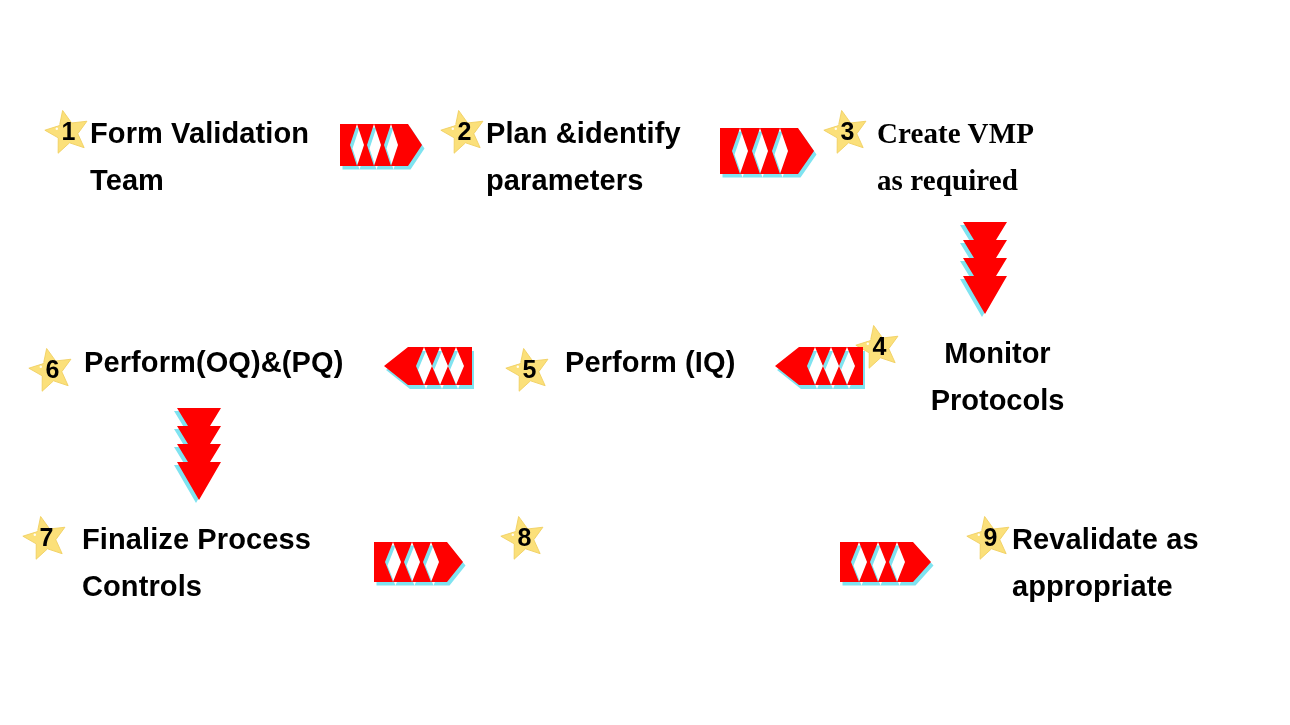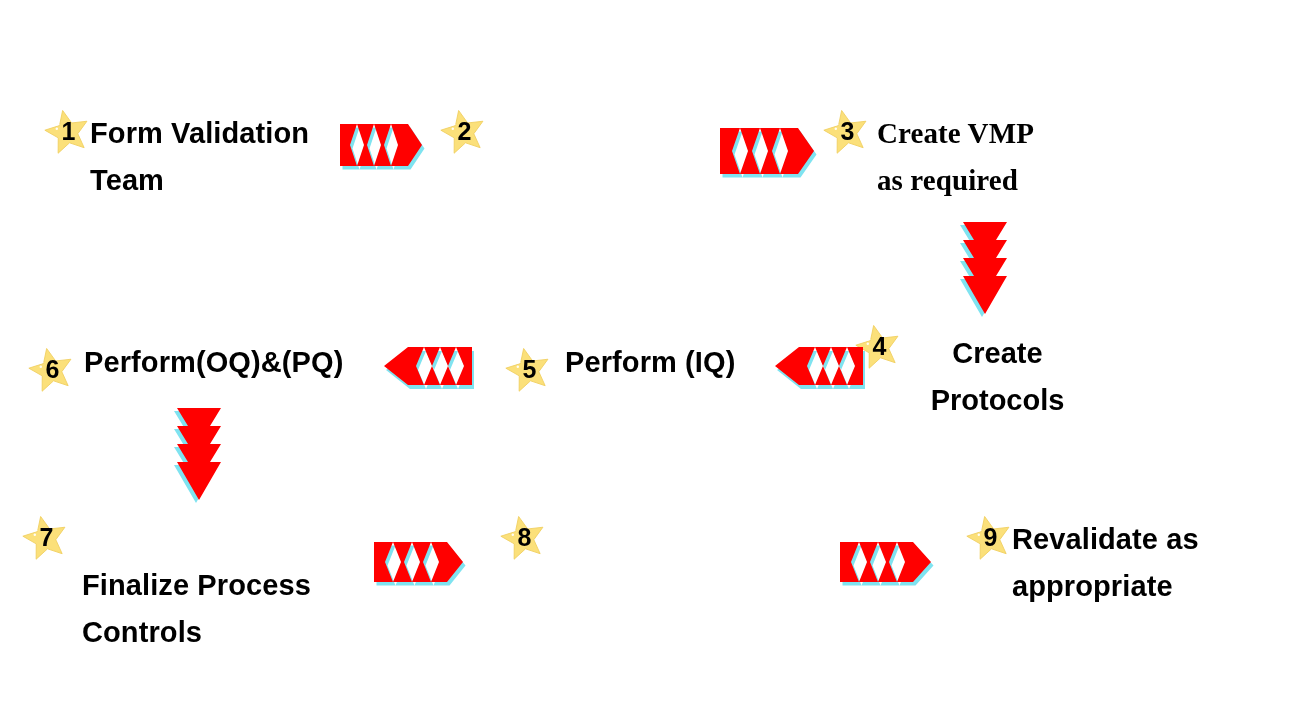--- a/index.html
+++ b/index.html
@@ -130,20 +130,22 @@
     <div class="star-wrap">
       <svg viewBox="0 0 46 46">
         <g transform="rotate(-12 23 23)">
           <path d="M23 2 L29.2 16.1 L44.5 17.6 L33 27.9 L36.3 42.9 L23 35.1 L9.7 42.9 L13 27.9 L1.5 17.6 L16.8 16.1 Z" fill="#FBE07A" stroke="#F0CE5E" stroke-width="0.8" stroke-linejoin="round"></path>
           <path d="M9.5 15.5 q4.5 -1.6 8.5 -0.4 q-4.2 1.2 -8.5 0.4 Z" fill="#FFFFFF" opacity="0.92"></path>
           <circle cx="13.5" cy="18.6" r="1.25" fill="#FFFFFF" opacity="0.92"></circle>
         </g>
       </svg>
       <div class="star-num">2</div>
     </div>
+    <div class="step-label center">Plan &amp;identify
+parameters</div>
   </div>
 
   <div class="arrow" style="left:720px; top:128px;">
     <svg width="100" height="54" viewBox="0 0 100 54">
       <g transform="translate(2.5,3.5)" fill="#7FE3F0">
         <path d="M0,0 L20,0 L12,23 L20,46 L0,46 Z"></path>
         <path d="M20,0 L40,0 L32,23 L40,46 L20,46 L28,23 Z"></path>
         <path d="M40,0 L60,0 L52,23 L60,46 L40,46 L48,23 Z"></path>
         <path d="M60,0 L78,0 L94,23 L78,46 L60,46 L68,23 Z"></path>
       </g>
@@ -175,21 +177,21 @@
     <svg width="66" height="104" viewBox="0 0 66 104">
       <g transform="translate(-3,3)" fill="#7FE3F0">
         <path d="M0,0 L44,0 L33,18 L44,18 L33,36 L44,36 L33,54 L44,54 L22,92 L0,54 L11,54 L0,36 L11,36 L0,18 L11,18 Z"></path>
       </g>
       <g fill="#FF0000">
         <path d="M0,0 L44,0 L33,18 L44,18 L33,36 L44,36 L33,54 L44,54 L22,92 L0,54 L11,54 L0,36 L11,36 L0,18 L11,18 Z"></path>
       </g>
     </svg>
   </div>
 
-  <div class="plain-label" style="left:905px; top:330px; width:185px;">Create
+  <div class="plain-label" style="left:905px; top:330px; width:185px;">Monitor
 Protocols</div>
 
   <div class="step" style="left:855px; top:325px;">
     <div class="star-wrap">
       <svg viewBox="0 0 46 46">
         <g transform="rotate(-12 23 23)">
           <path d="M23 2 L29.2 16.1 L44.5 17.6 L33 27.9 L36.3 42.9 L23 35.1 L9.7 42.9 L13 27.9 L1.5 17.6 L16.8 16.1 Z" fill="#FBE07A" stroke="#F0CE5E" stroke-width="0.8" stroke-linejoin="round"></path>
           <path d="M9.5 15.5 q4.5 -1.6 8.5 -0.4 q-4.2 1.2 -8.5 0.4 Z" fill="#FFFFFF" opacity="0.92"></path>
           <circle cx="13.5" cy="18.6" r="1.25" fill="#FFFFFF" opacity="0.92"></circle>
         </g>
@@ -277,21 +279,21 @@
     <div class="star-wrap">
       <svg viewBox="0 0 46 46">
         <g transform="rotate(-12 23 23)">
           <path d="M23 2 L29.2 16.1 L44.5 17.6 L33 27.9 L36.3 42.9 L23 35.1 L9.7 42.9 L13 27.9 L1.5 17.6 L16.8 16.1 Z" fill="#FBE07A" stroke="#F0CE5E" stroke-width="0.8" stroke-linejoin="round"></path>
           <path d="M9.5 15.5 q4.5 -1.6 8.5 -0.4 q-4.2 1.2 -8.5 0.4 Z" fill="#FFFFFF" opacity="0.92"></path>
           <circle cx="13.5" cy="18.6" r="1.25" fill="#FFFFFF" opacity="0.92"></circle>
         </g>
       </svg>
       <div class="star-num">7</div>
     </div>
-    <div class="step-label center" style="margin-left:14px;margin-top:46px;">Finalize Process
+    <div class="step-label center" style="margin-left:14px;">Finalize Process
 Controls</div>
   </div>
 
   <div class="arrow" style="left:374px; top:542px;">
     <svg width="96" height="50" viewBox="0 0 96 50">
       <g transform="translate(2.5,3.5)" fill="#7FE3F0">
         <path d="M0,0 L19,0 L11,20 L19,40 L0,40 Z"></path>
         <path d="M19,0 L38,0 L30,20 L38,40 L19,40 L27,20 Z"></path>
         <path d="M38,0 L57,0 L49,20 L57,40 L38,40 L46,20 Z"></path>
         <path d="M57,0 L73,0 L89,20 L73,40 L57,40 L65,20 Z"></path>

